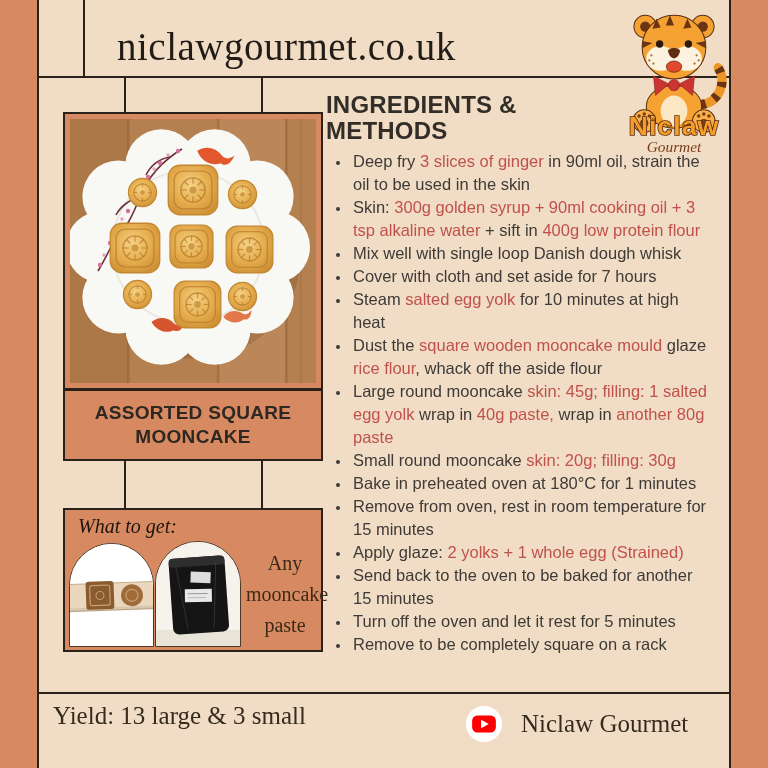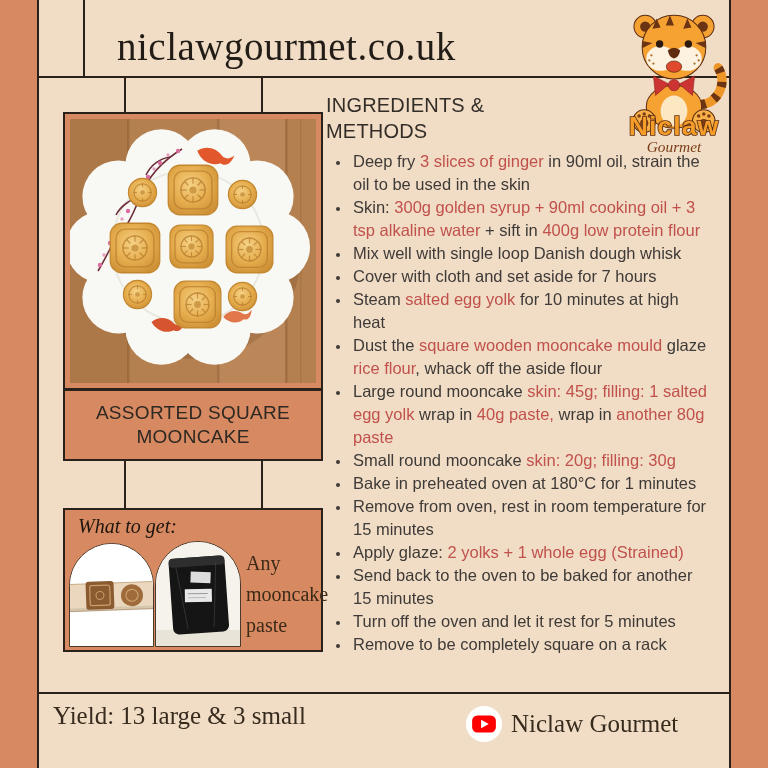--- a/index.html
+++ b/index.html
@@ -11,39 +11,39 @@
   .vline{position:absolute;background:#2b211b;width:2px;}
   .hline{position:absolute;background:#2b211b;height:2px;}
   .site-title{position:absolute;left:117px;top:24px;font-family:"Liberation Serif",serif;
     font-size:39px;color:#221c17;letter-spacing:.5px;}
   .logo{position:absolute;left:612px;top:4px;width:124px;height:152px;}
   .photo-box{position:absolute;left:63px;top:112px;width:260px;height:278px;background:#d78a61;
     border:2px solid #2b211b;box-sizing:border-box;}
   .photo-box svg{position:absolute;left:5px;top:5px;}
   .label-box{position:absolute;left:63px;top:389px;width:260px;height:72px;background:#d78a61;
     border:2px solid #2b211b;box-sizing:border-box;display:flex;align-items:center;justify-content:center;text-align:center;}
-  .label-box .cap{font-weight:normal;font-size:19px;line-height:24px;color:#2e2823;letter-spacing:.3px;width:210px;}
+  .label-box .cap{font-weight:bold;font-size:19px;line-height:24px;color:#2e2823;letter-spacing:.3px;width:210px;}
   .get-box{position:absolute;left:63px;top:508px;width:260px;height:144px;background:#d78a61;
     border:2px solid #2b211b;box-sizing:border-box;}
   .get-title{position:absolute;left:13px;top:5px;font-family:"Liberation Serif",serif;
     font-style:italic;font-weight:normal;font-size:20px;color:#1e150e;}
   .arch{position:absolute;overflow:hidden;border:1.5px solid #4a3a2c;border-radius:44px 44px 0 0;box-sizing:border-box;}
   .arch.a1{left:4px;top:33px;width:85px;height:104px;background:#ffffff;}
   .arch.a2{left:90px;top:31px;width:86px;height:106px;background:#f6f3ec;}
   .get-note{position:absolute;left:181px;top:38px;width:78px;font-family:"Liberation Serif",serif;
-    font-size:20px;line-height:31px;color:#3c2a18;}
-  .methods-head{position:absolute;left:326px;top:92px;width:205px;font-weight:normal;font-size:20px;
+    font-size:20px;line-height:31px;color:#3c2a18;text-align:center;}
+  .methods-head{position:absolute;left:326px;top:92px;width:205px;font-weight:bold;font-size:24px;
     line-height:26px;color:#332d28;letter-spacing:.2px;}
   ul.methods{position:absolute;left:330px;top:150px;width:378px;margin:0;padding:0 0 0 21px;
     font-size:16.5px;line-height:23px;color:#3e3a37;}
   ul.methods li{margin:0;padding:0 16px 0 2px;}
   ul.methods li::marker{color:#3e3a37;font-size:14px;}
   ul.methods .red{color:#c0514b;}
   .yield{position:absolute;left:53px;top:702px;font-family:"Liberation Serif",serif;font-size:25px;color:#372b1e;}
-  .channel{position:absolute;left:465px;top:705px;display:flex;align-items:center;gap:8px;}
+  .channel{position:absolute;left:465px;top:705px;display:flex;align-items:center;gap:18px;}
   .channel .txt{font-family:"Liberation Serif",serif;font-size:25px;color:#372b1e;}
 </style>
 </head>
 <body>
 
 <div class="canvas">
 
   <div class="strip left"></div>
   <div class="strip right"></div>
   <div class="vline" style="left:37px;top:0;height:768px;"></div>

